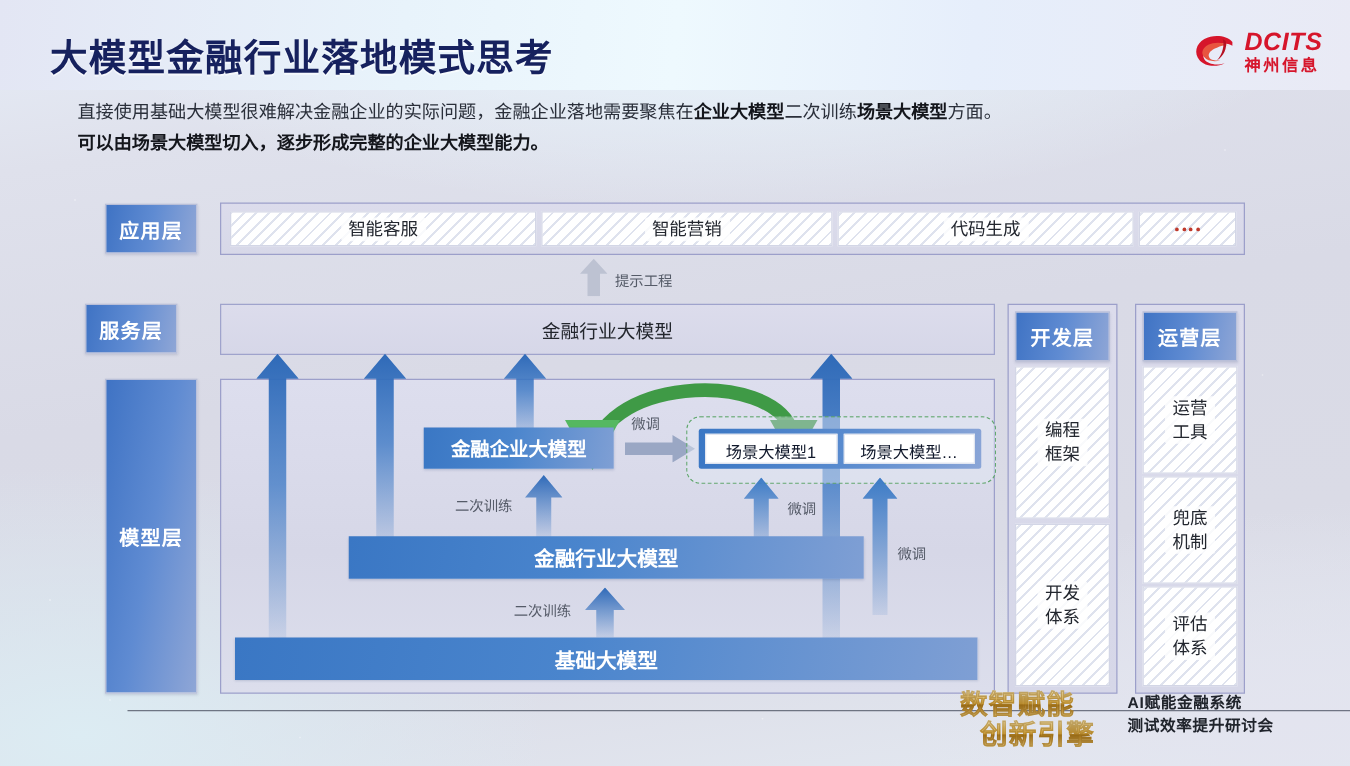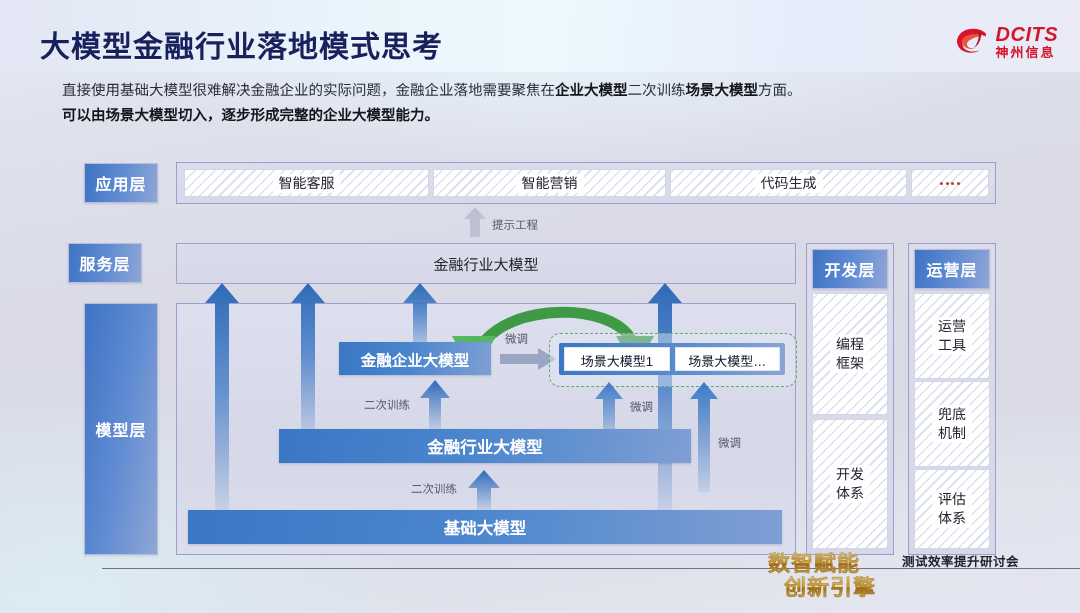--- a/index.html
+++ b/index.html
@@ -341,15 +341,16 @@
     <span class="cap">评估
 体系</span>
   </div>
 
   <div id="footer-rule"></div>
   <div id="footer-logo">
     <div class="gold">数智赋能</div>
     <div class="gold two">创新引擎</div>
   </div>
   <div id="footer-text">
+    <div>AI赋能金融系统</div>
     <div>测试效率提升研讨会</div>
   </div>
 </div>
 
 </body></html>

